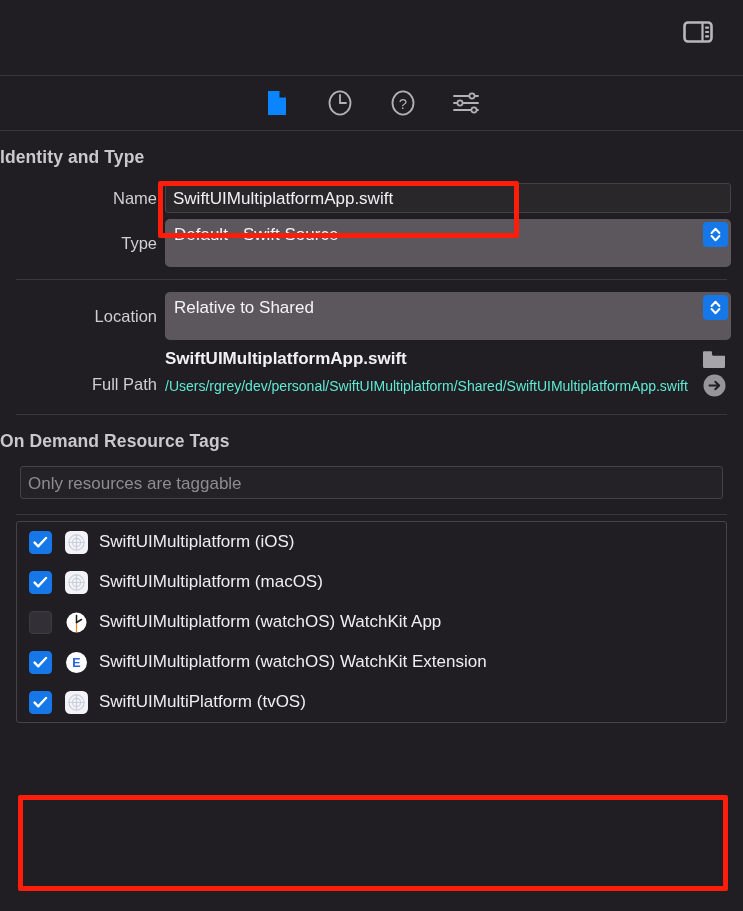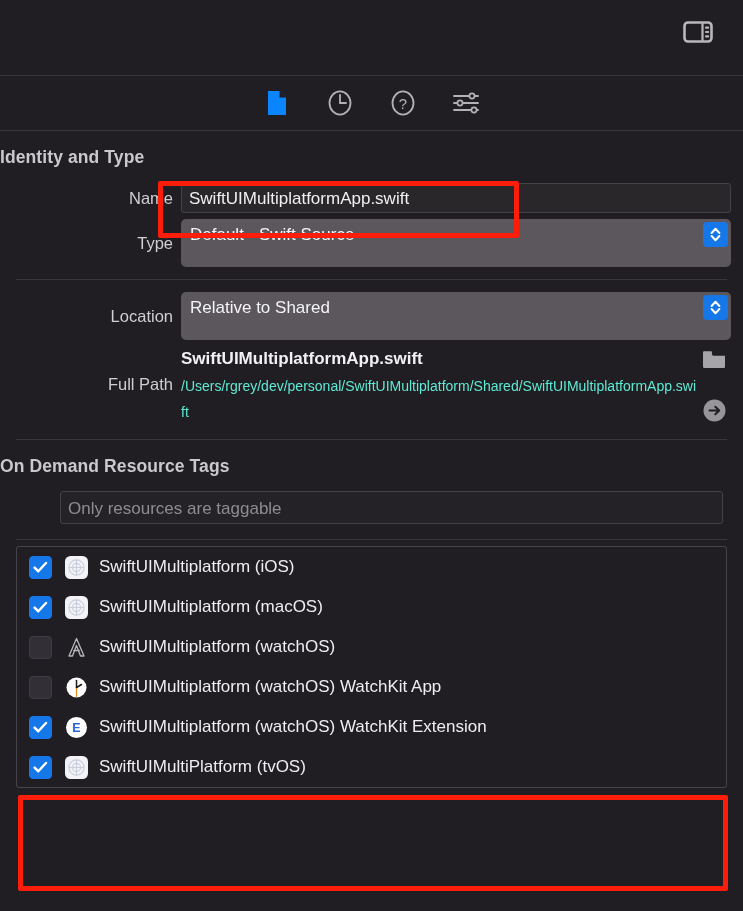--- a/index.html
+++ b/index.html
@@ -74,21 +74,20 @@
     height: 1px;
     background: #3a373c;
     margin: 0 16px;
   }
 
   .row {
     display: flex;
     align-items: center;
     padding: 0 12px 0 0;
     margin-bottom: 6px;
-    margin-left: 16px;
   }
   .row-label {
     width: 165px;
     flex: 0 0 165px;
     text-align: right;
     padding-right: 8px;
     font-size: 16.5px;
     color: #cfced1;
     box-sizing: border-box;
     white-space: nowrap;
@@ -343,21 +342,21 @@
   </div>
 
   <div style="height:14px"></div>
   <div class="hr"></div>
 
   <div class="section-title">On Demand Resource Tags</div>
 
   <div style="height:12px"></div>
 
   <div style="padding:0 20px 0 20px;">
-    <div class="textfield placeholder" style="height:33px;line-height:33px;margin-left:40px;">Only resources are taggable</div>
+    <div class="textfield placeholder" style="height:33px;line-height:33px;">Only resources are taggable</div>
   </div>
 
   <div style="height:15px"></div>
   <div class="hr"></div>
 
 
   <div class="target-list">
 
     <div class="target-row">
       <span class="checkbox on">
@@ -388,30 +387,20 @@
           <rect x="1" y="1" width="23" height="23" rx="5.5" fill="#f3f2f6"></rect>
           <circle cx="12.5" cy="12.5" r="7.6" fill="none" stroke="#c6cfdb" stroke-width="1.1"></circle>
           <circle cx="12.5" cy="12.5" r="4.1" fill="none" stroke="#c6cfdb" stroke-width="1.1"></circle>
           <line x1="4.9" y1="12.5" x2="20.1" y2="12.5" stroke="#c6cfdb" stroke-width="1.1"></line>
           <line x1="12.5" y1="4.9" x2="12.5" y2="20.1" stroke="#c6cfdb" stroke-width="1.1"></line>
         </svg>
       </span>
       <span class="target-label">SwiftUIMultiplatform (macOS)</span>
     </div>
 
-    <div class="target-row">
-      <span class="checkbox off"></span>
-      <span class="app-icon">
-        <svg width="25" height="25" viewBox="0 0 25 25">
-          <path d="M12.5 3.5 L20 21 H16.5 L12.5 10.5 L8.5 21 H5 Z" fill="none" stroke="#b9b7bc" stroke-width="1.3" stroke-linejoin="round"></path>
-          <line x1="9.3" y1="15.5" x2="15.7" y2="15.5" stroke="#b9b7bc" stroke-width="1.3"></line>
-        </svg>
-      </span>
-      <span class="target-label">SwiftUIMultiplatform (watchOS)</span>
-    </div>
 
     <div class="target-row">
       <span class="checkbox off"></span>
       <span class="app-icon">
         <svg width="25" height="25" viewBox="0 0 25 25">
           <circle cx="12.5" cy="12.5" r="10" fill="#ffffff"></circle>
           <line x1="12.5" y1="12.5" x2="12.5" y2="22" stroke="#f08a1e" stroke-width="1.3"></line>
           <line x1="12.5" y1="12.5" x2="12.5" y2="5.5" stroke="#1a1a1a" stroke-width="1.5" stroke-linecap="round"></line>
           <line x1="12.5" y1="12.5" x2="17.5" y2="9.5" stroke="#1a1a1a" stroke-width="1.5" stroke-linecap="round"></line>
         </svg>

